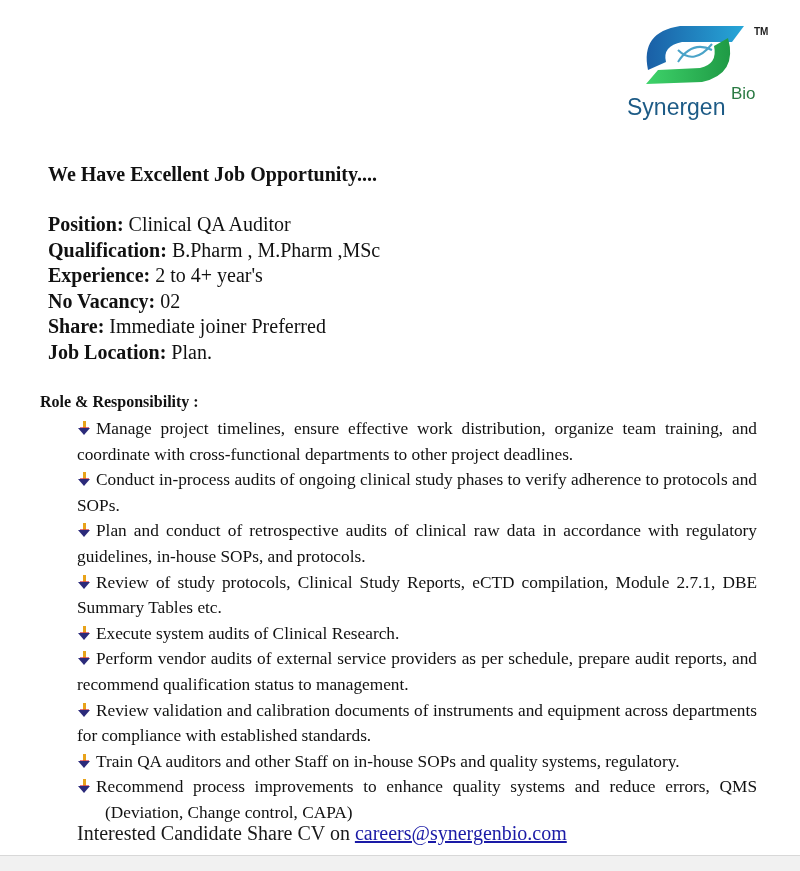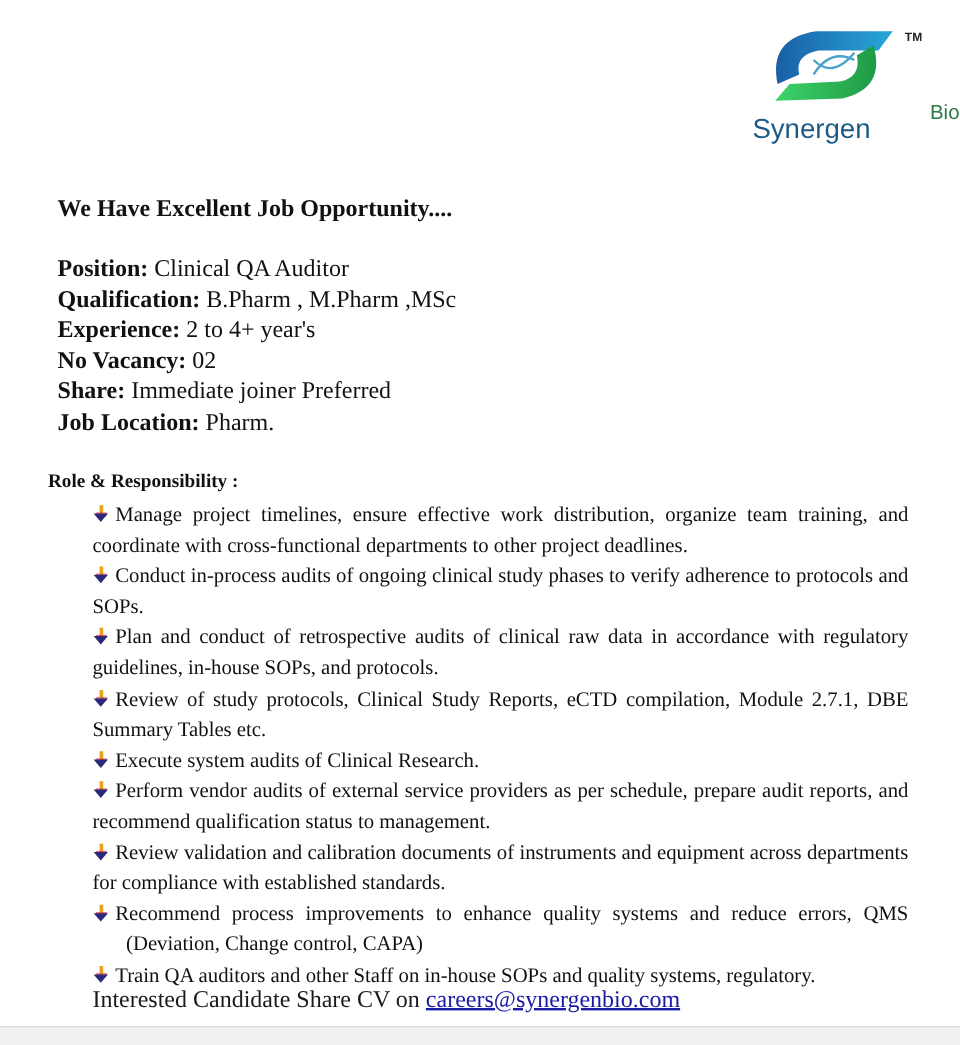--- a/index.html
+++ b/index.html
@@ -5,21 +5,21 @@
   html, body { margin: 0; padding: 0; }
   body {
     width: 800px; height: 871px; position: relative; overflow: hidden;
     background: #ffffff;
     font-family: "Liberation Serif", "DejaVu Serif", serif;
     color: #111;
   }
   .logo { position: absolute; left: 620px; top: 10px; width: 160px; height: 120px; }
   .tm { position: absolute; left: 754px; top: 26px; font-family: "Liberation Sans", sans-serif; font-size: 10px; font-weight: bold; color: #222; }
   .logo-word { position: absolute; left: 627px; top: 94px; font-family: "Liberation Sans", sans-serif; font-size: 23px; color: #1d5b86; text-align: center; }
-  .logo-bio { position: absolute; left: 731px; top: 84px; font-family: "Liberation Sans", sans-serif; font-size: 17px; color: #2a7a43; margin-left: 44px; }
+  .logo-bio { position: absolute; left: 731px; top: 84px; font-family: "Liberation Sans", sans-serif; font-size: 17px; color: #2a7a43; }
 
   .headline { position: absolute; left: 48px; top: 163px; font-size: 20px; font-weight: bold; }
   .fields { position: absolute; left: 48px; top: 212px; font-size: 20px; line-height: 25.5px; }
   .fields .row b { font-weight: bold; }
   .role-title { position: absolute; left: 40px; top: 393px; font-size: 16px; font-weight: bold; }
 
   .resp { position: absolute; left: 77px; top: 416px; width: 680px; font-size: 17.3px; line-height: 25.6px; text-align: justify; }
   .resp .item { margin: 0; }
   .arrow { display: inline-block; width: 14px; height: 14px; position: relative; margin-right: 5px; vertical-align: -1px; }
   .arrow .stem { position: absolute; left: 6px; top: 0; width: 3px; height: 9px; background: #e8a31a; }
@@ -56,34 +56,34 @@
 </div>
 
 <div class="headline">We Have Excellent Job Opportunity....</div>
 
 <div class="fields">
   <div class="row"><b>Position:</b><span> Clinical QA Auditor</span></div>
   <div class="row"><b>Qualification:</b><span> B.Pharm , M.Pharm ,MSc</span></div>
   <div class="row"><b>Experience:</b><span> 2 to 4+ year's</span></div>
   <div class="row"><b>No Vacancy:</b><span> 02</span></div>
   <div class="row"><b>Share:</b><span> Immediate joiner Preferred</span></div>
-  <div class="row"><b>Job Location:</b><span> Pharm.</span></div>
+  <div class="row"><b>Job Location:</b><span> Plan.</span></div>
 </div>
 
 <div class="role-title">Role &amp; Responsibility :</div>
 
 <div class="resp">
   <p class="item"><span class="arrow"><span class="stem"></span><span class="tail"></span><span class="head"></span></span><span>Manage project timelines, ensure effective work distribution, organize team training, and coordinate with cross-functional departments to other project deadlines.</span></p>
   <p class="item"><span class="arrow"><span class="stem"></span><span class="tail"></span><span class="head"></span></span><span>Conduct in-process audits of ongoing clinical study phases to verify adherence to protocols and SOPs.</span></p>
   <p class="item"><span class="arrow"><span class="stem"></span><span class="tail"></span><span class="head"></span></span><span>Plan and conduct of retrospective audits of clinical raw data in accordance with regulatory guidelines, in-house SOPs, and protocols.</span></p>
   <p class="item"><span class="arrow"><span class="stem"></span><span class="tail"></span><span class="head"></span></span><span>Review of study protocols, Clinical Study Reports, eCTD compilation, Module 2.7.1, DBE Summary Tables etc.</span></p>
   <p class="item"><span class="arrow"><span class="stem"></span><span class="tail"></span><span class="head"></span></span><span>Execute system audits of Clinical Research.</span></p>
   <p class="item"><span class="arrow"><span class="stem"></span><span class="tail"></span><span class="head"></span></span><span>Perform vendor audits of external service providers as per schedule, prepare audit reports, and recommend qualification status to management.</span></p>
   <p class="item"><span class="arrow"><span class="stem"></span><span class="tail"></span><span class="head"></span></span><span>Review validation and calibration documents of instruments and equipment across departments for compliance with established standards.</span></p>
+  <p class="item"><span class="arrow"><span class="stem"></span><span class="tail"></span><span class="head"></span></span><span>Train QA auditors and other Staff on in-house SOPs and quality systems, regulatory.</span></p>
   <p class="item hang"><span class="arrow"><span class="stem"></span><span class="tail"></span><span class="head"></span></span><span>Recommend process improvements to enhance quality systems and reduce errors, QMS (Deviation, Change control, CAPA)</span></p>
-  <p class="item"><span class="arrow"><span class="stem"></span><span class="tail"></span><span class="head"></span></span><span>Train QA auditors and other Staff on in-house SOPs and quality systems, regulatory.</span></p>
 </div>
 
 <div class="cta">
   <span>Interested Candidate Share CV on </span><a href="careers@synergenbio.com">careers@synergenbio.com</a>
 </div>
 
 <div class="footer-bar"></div>
 
 </body></html>

